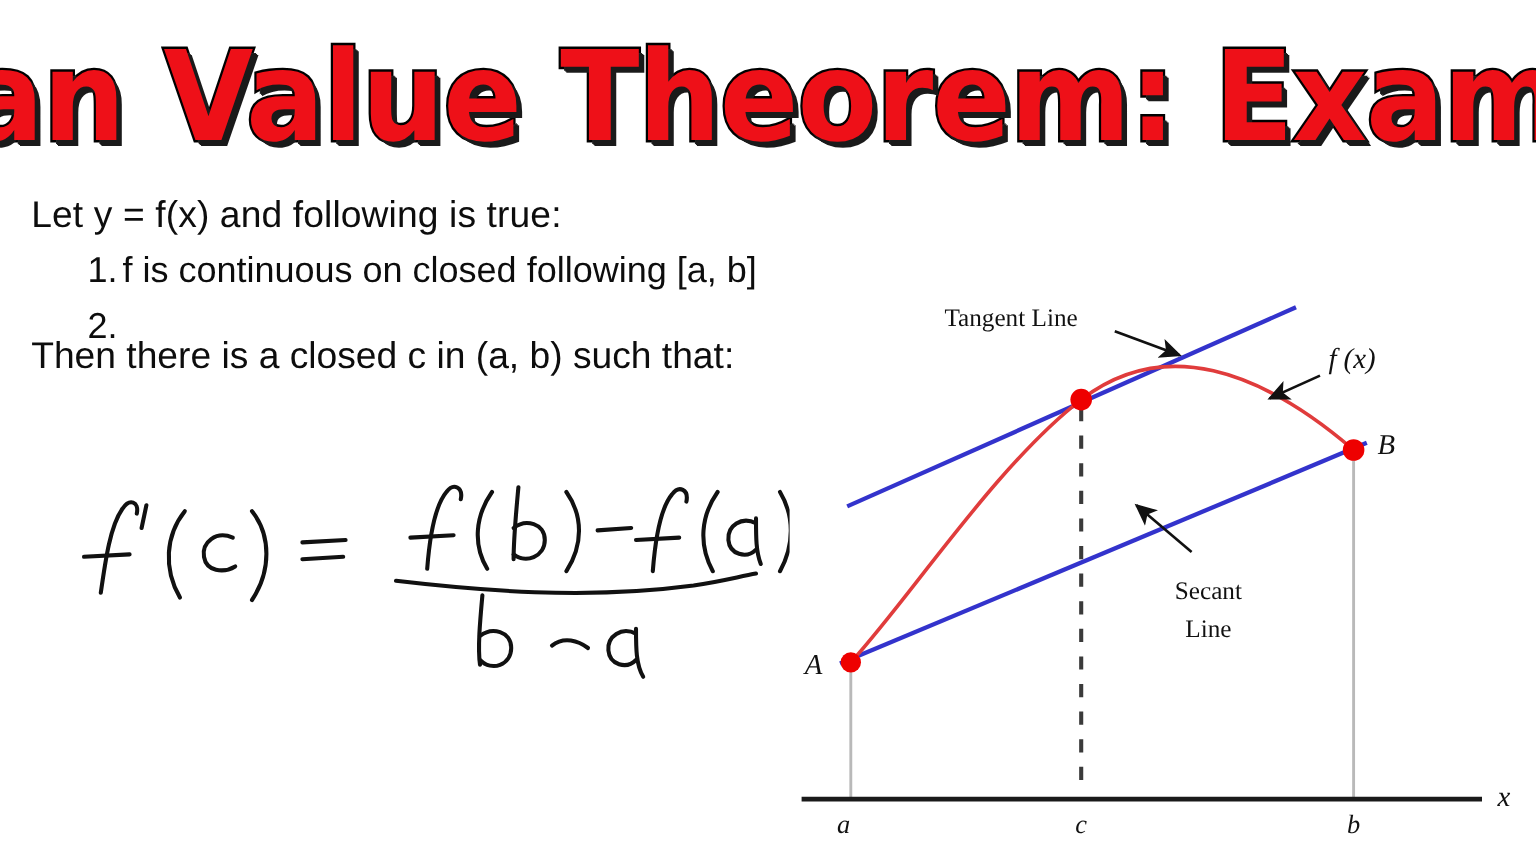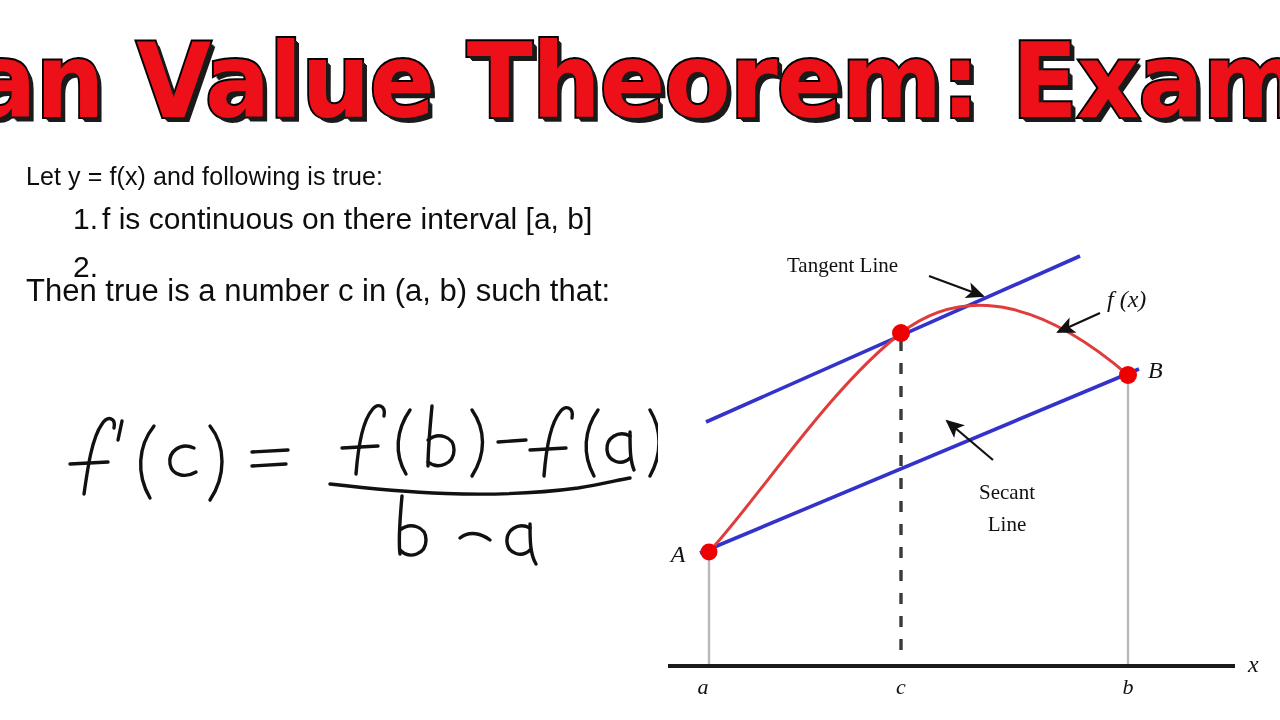--- a/index.html
+++ b/index.html
@@ -47,21 +47,21 @@
 
   
   .body-text {
     position: absolute;
     left: 26px;
     top: 162px;
     width: 770px;
     color: #0d0d0d;
   }
   .line-lead {
-    font-size: 25px;
+    font-size: 31px;
     line-height: 1.12;
     letter-spacing: 0.1px;
     white-space: nowrap;
   }
   .ol {
     margin: 12px 0 10px 0;
     padding: 0;
     list-style: none;
   }
   .ol li {
@@ -129,27 +129,27 @@
 
   <div class="title-wrap">
     <div class="title">Mean Value Theorem: Example</div>
   </div>
 
   <div class="body-text">
     <div class="line-lead">Let y = f(x) and following is true:</div>
     <ul class="ol">
       <li>
         <span class="num">1.</span>
-        <span>f is continuous on there interval [a, b]</span>
+        <span>f is continuous on closed following [a, b]</span>
       </li>
       <li>
         <span class="num">2.</span>
       </li>
     </ul>
-    <div class="line-then">Then true is a number c in (a, b) such that:</div>
+    <div class="line-then">Then there is a closed c in (a, b) such that:</div>
   </div>
 
   <div class="formula">
     <svg width="600" height="175" viewBox="0 0 600 175" xmlns="http://www.w3.org/2000/svg">
       <g fill="none" stroke="#111111" stroke-width="3.4" stroke-linecap="round" stroke-linejoin="round">
 
         <path d="M26 102 C 30 74, 34 46, 44 32 C 50 23, 58 26, 56 36"></path>
         <path d="M12 72 L 50 70"></path>
 
         <path d="M64 29 L 60 48"></path>

